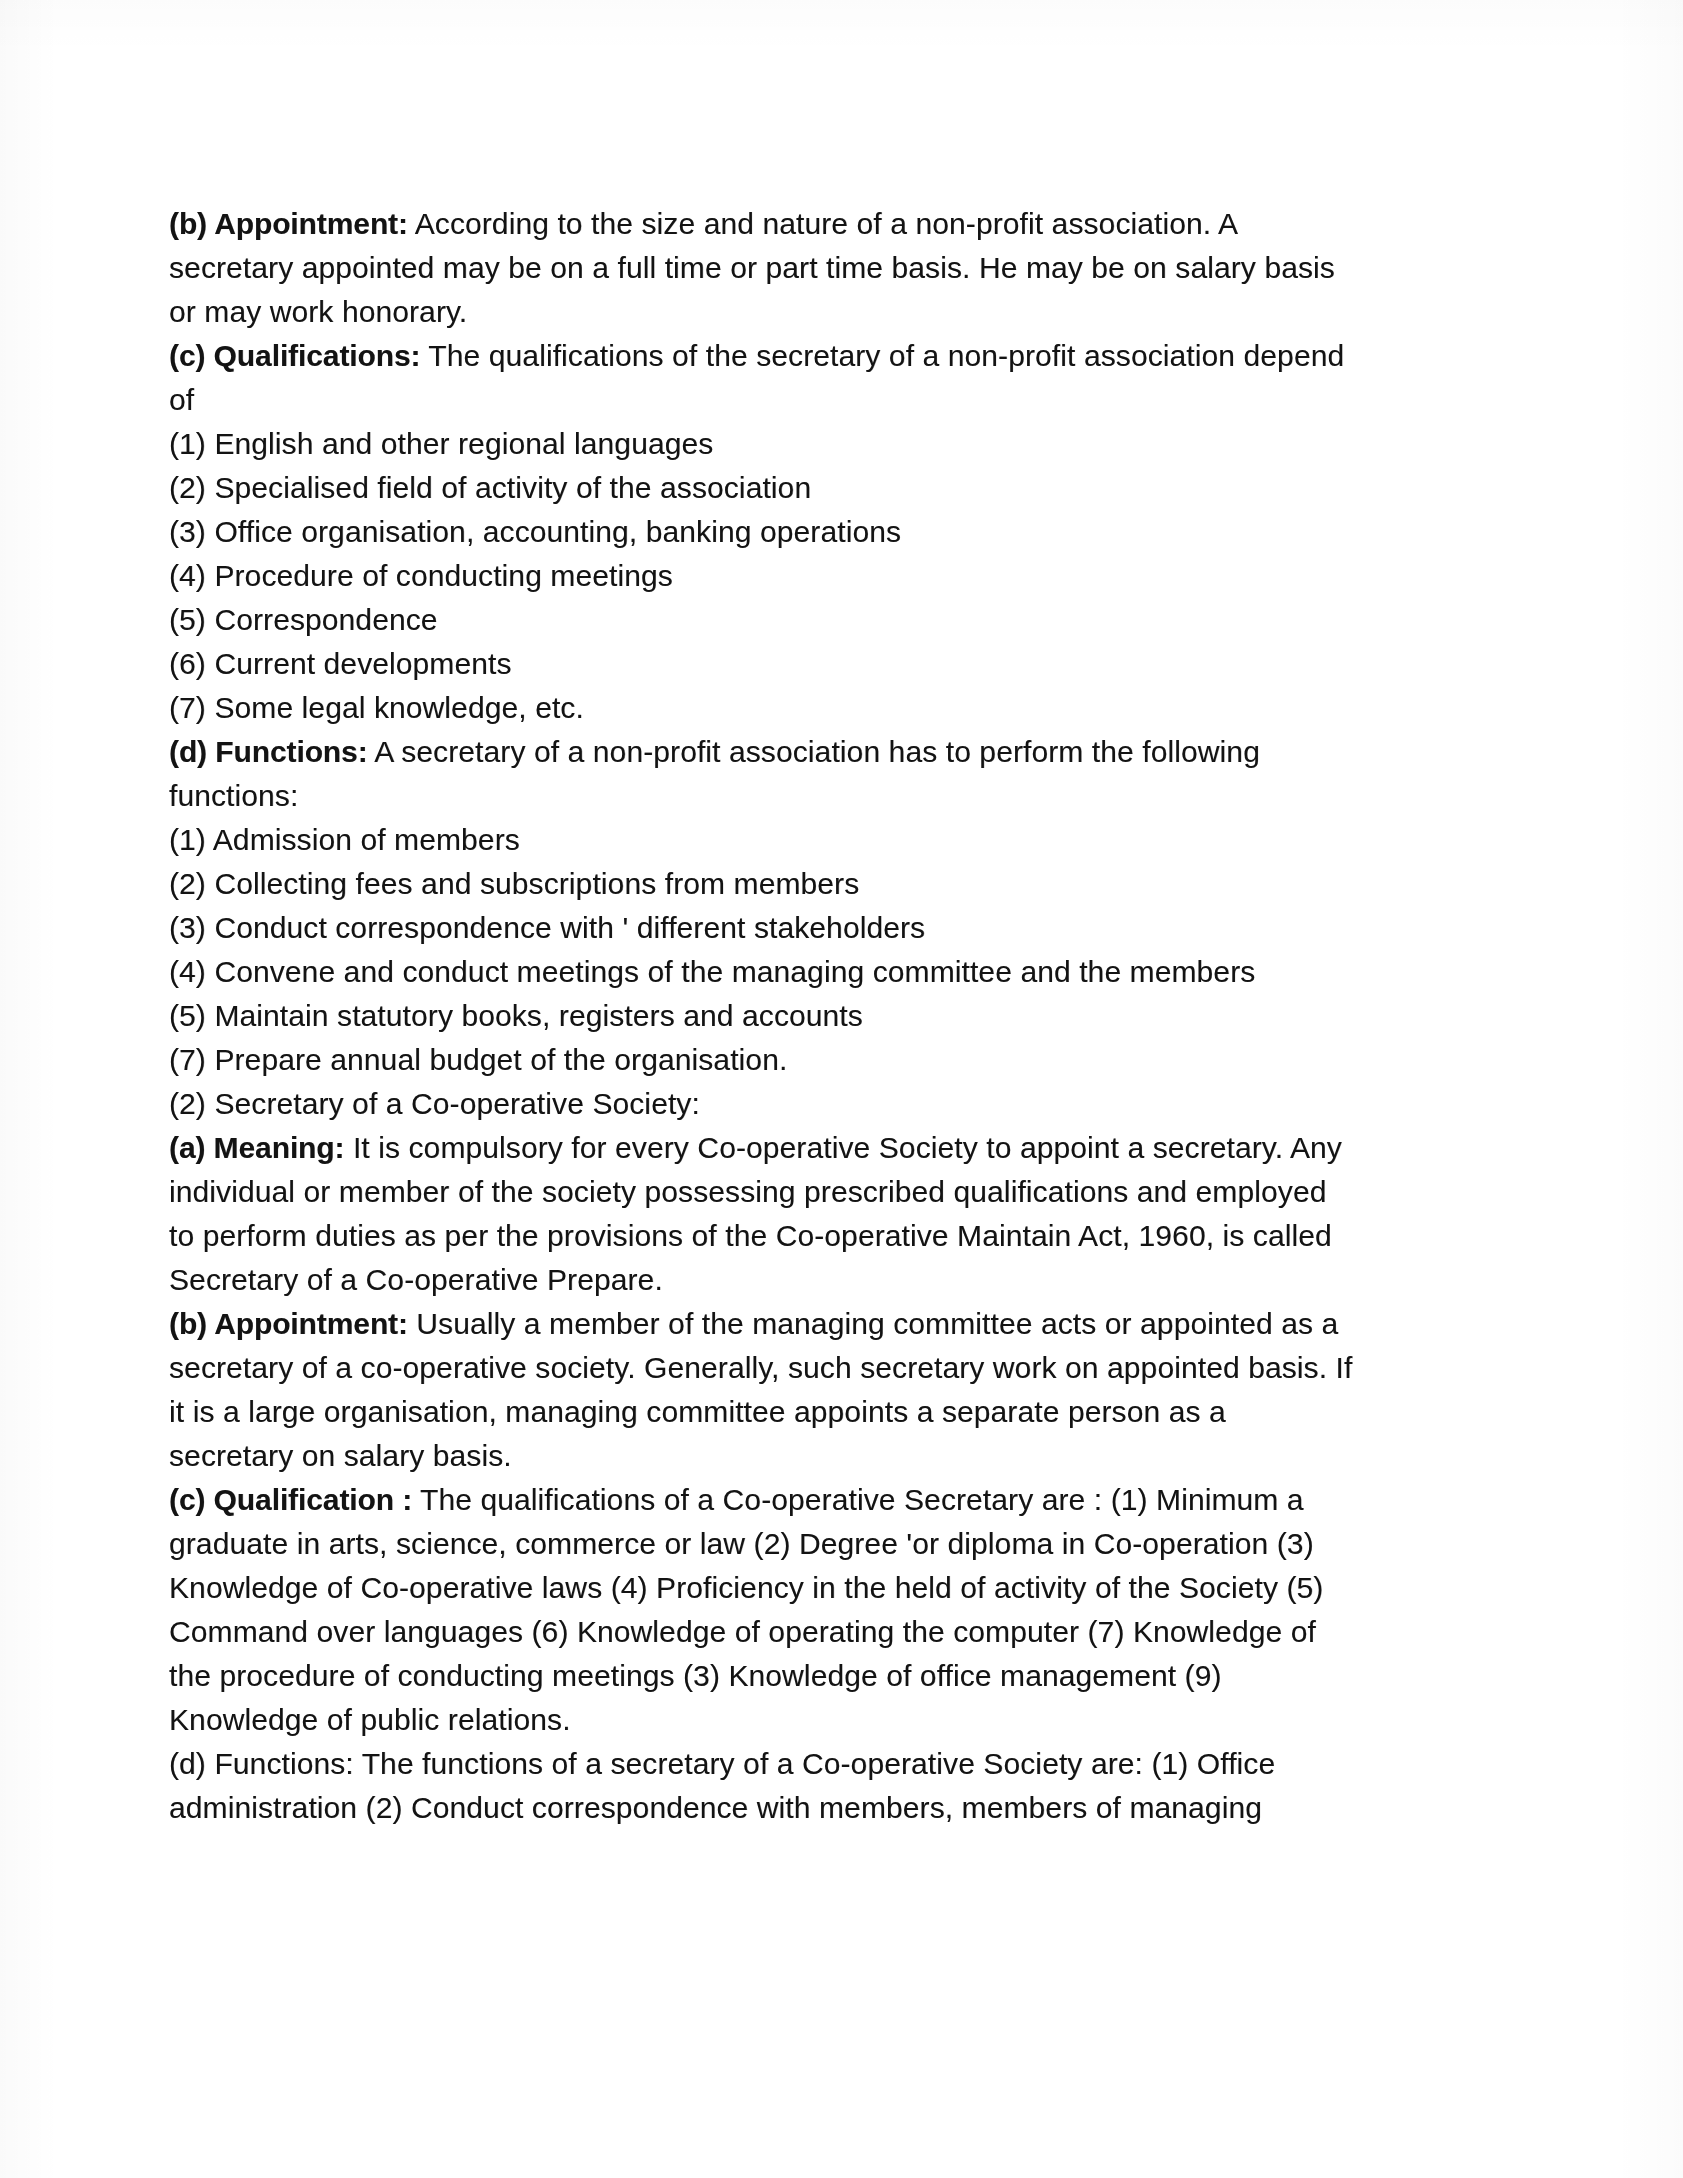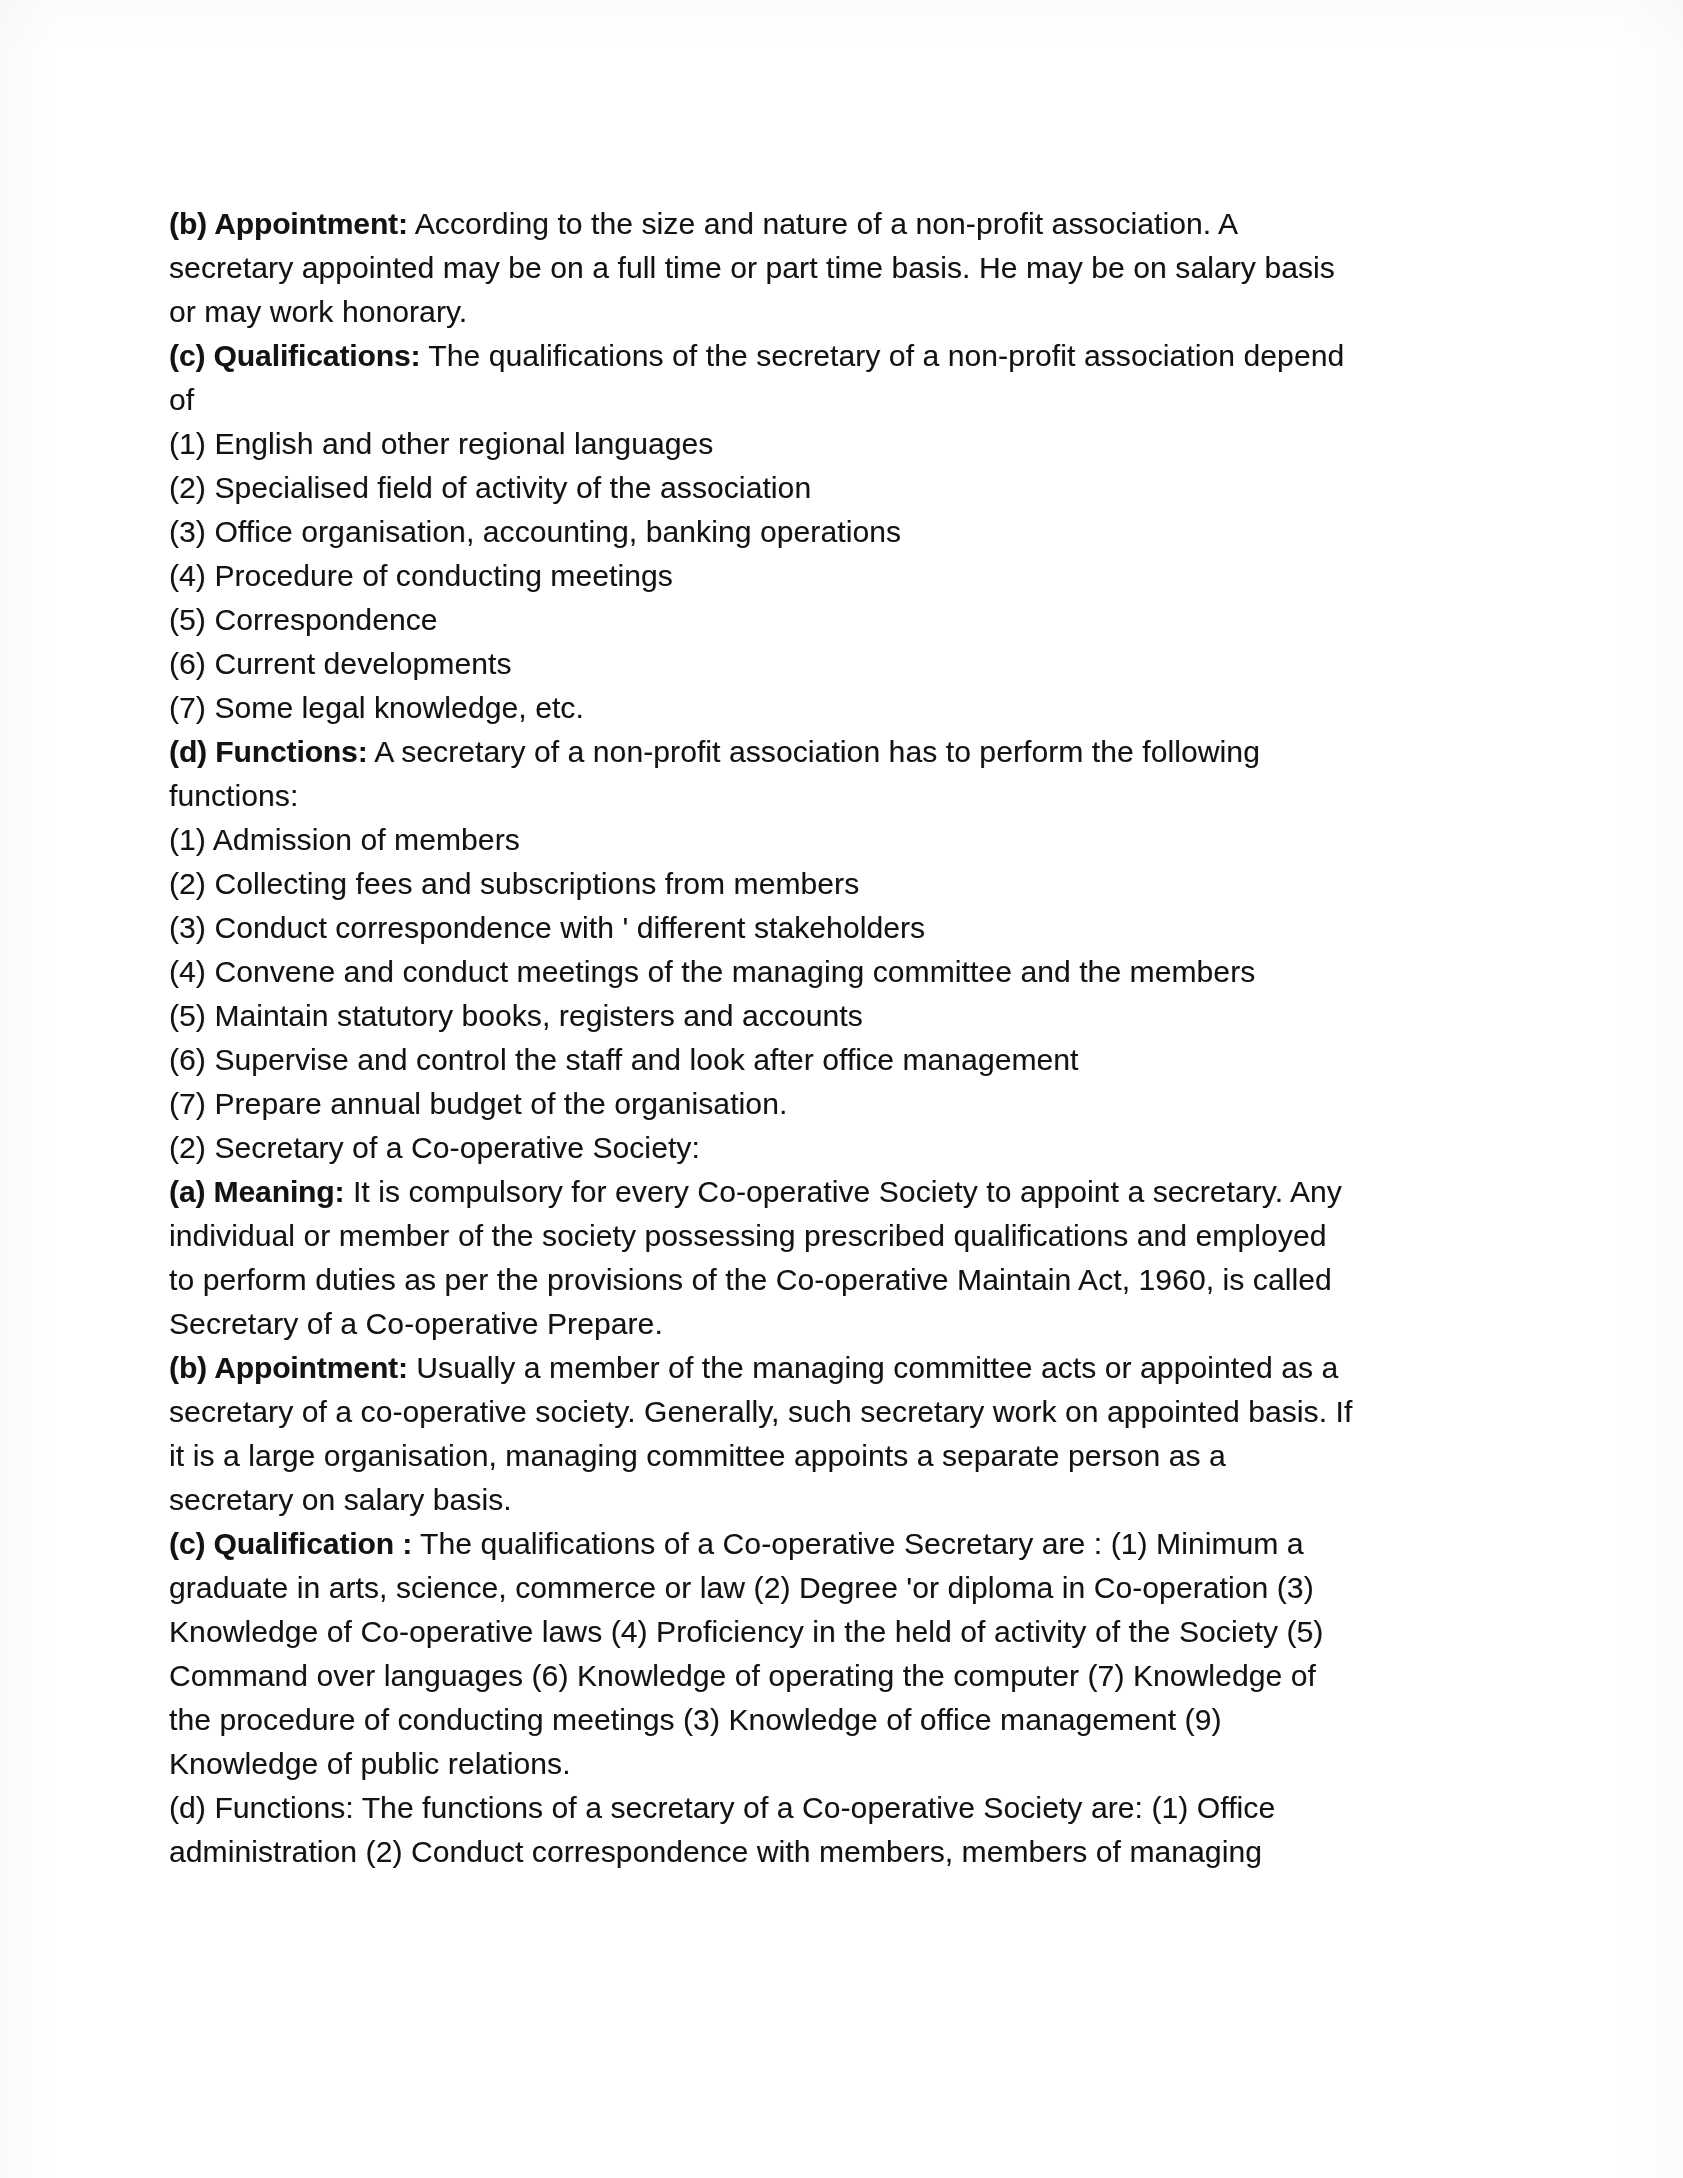--- a/index.html
+++ b/index.html
@@ -78,21 +78,20 @@
       <div class="line"><span>(5) Correspondence</span></div>
       <div class="line"><span>(6) Current developments</span></div>
       <div class="line"><span>(7) Some legal knowledge, etc.</span></div>
       <div class="line"><span class="bold">(d) Functions:</span><span> A secretary of a non-profit association has to perform the following</span></div>
       <div class="line"><span>functions:</span></div>
       <div class="line"><span>(1) Admission of members</span></div>
       <div class="line"><span>(2) Collecting fees and subscriptions from members</span></div>
       <div class="line"><span>(3) Conduct correspondence with ' different stakeholders</span></div>
       <div class="line"><span>(4) Convene and conduct meetings of the managing committee and the members</span></div>
       <div class="line"><span>(5) Maintain statutory books, registers and accounts</span></div>
-      <div class="line"><span>(6) Supervise and control the staff and look after office management</span></div>
       <div class="line"><span>(7) Prepare annual budget of the organisation.</span></div>
       <div class="line"><span>(2) Secretary of a Co-operative Society:</span></div>
       <div class="line"><span class="bold">(a) Meaning:</span><span> It is compulsory for every Co-operative Society to appoint a secretary. Any</span></div>
       <div class="line"><span>individual or member of the society possessing prescribed qualifications and employed</span></div>
       <div class="line"><span>to perform duties as per the provisions of the Co-operative Maintain Act, 1960, is called</span></div>
       <div class="line"><span>Secretary of a Co-operative Prepare.</span></div>
       <div class="line"><span class="bold">(b) Appointment:</span><span> Usually a member of the managing committee acts or appointed as a</span></div>
       <div class="line"><span>secretary of a co-operative society. Generally, such secretary work on appointed basis. If</span></div>
       <div class="line"><span>it is a large organisation, managing committee appoints a separate person as a</span></div>
       <div class="line"><span>secretary on salary basis.</span></div>

